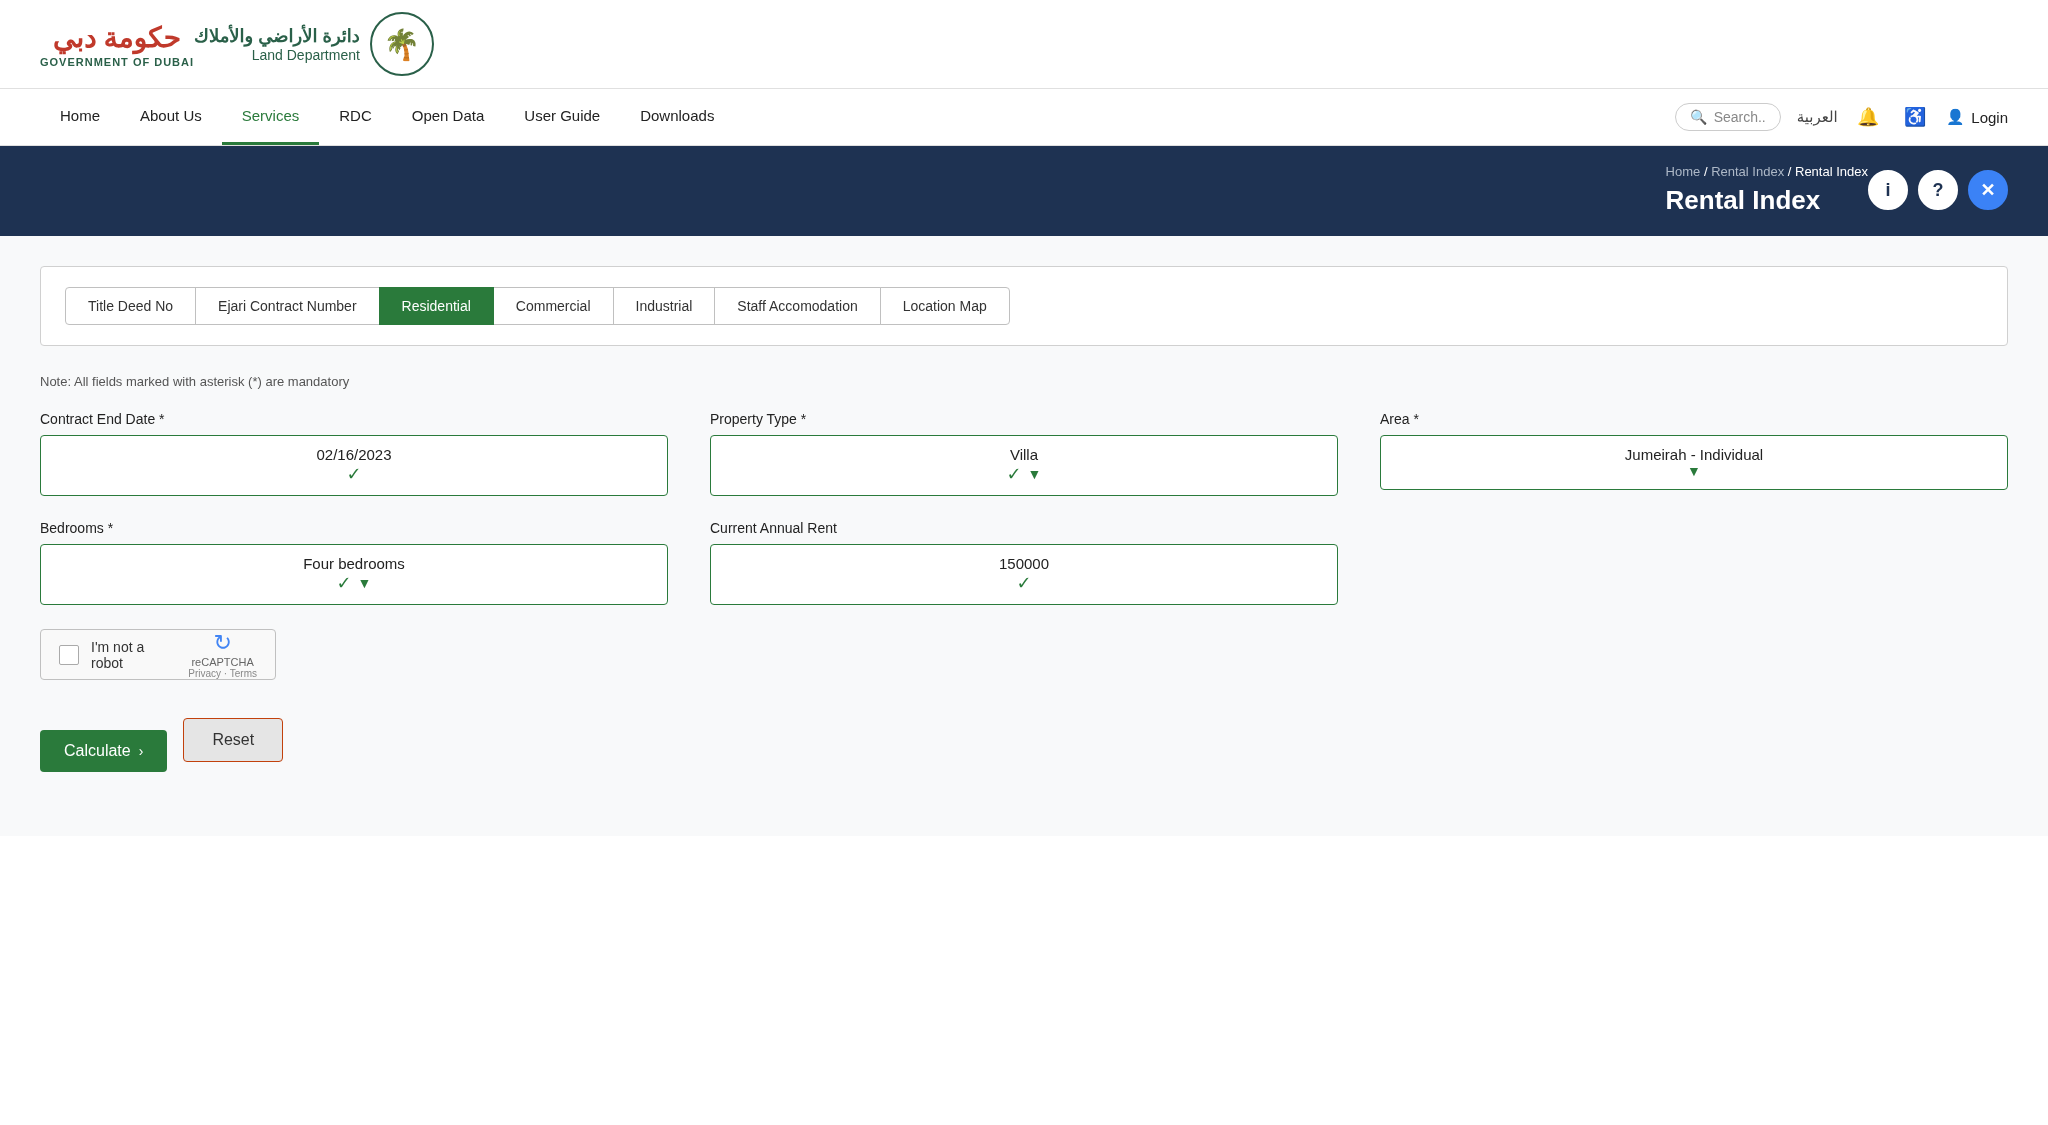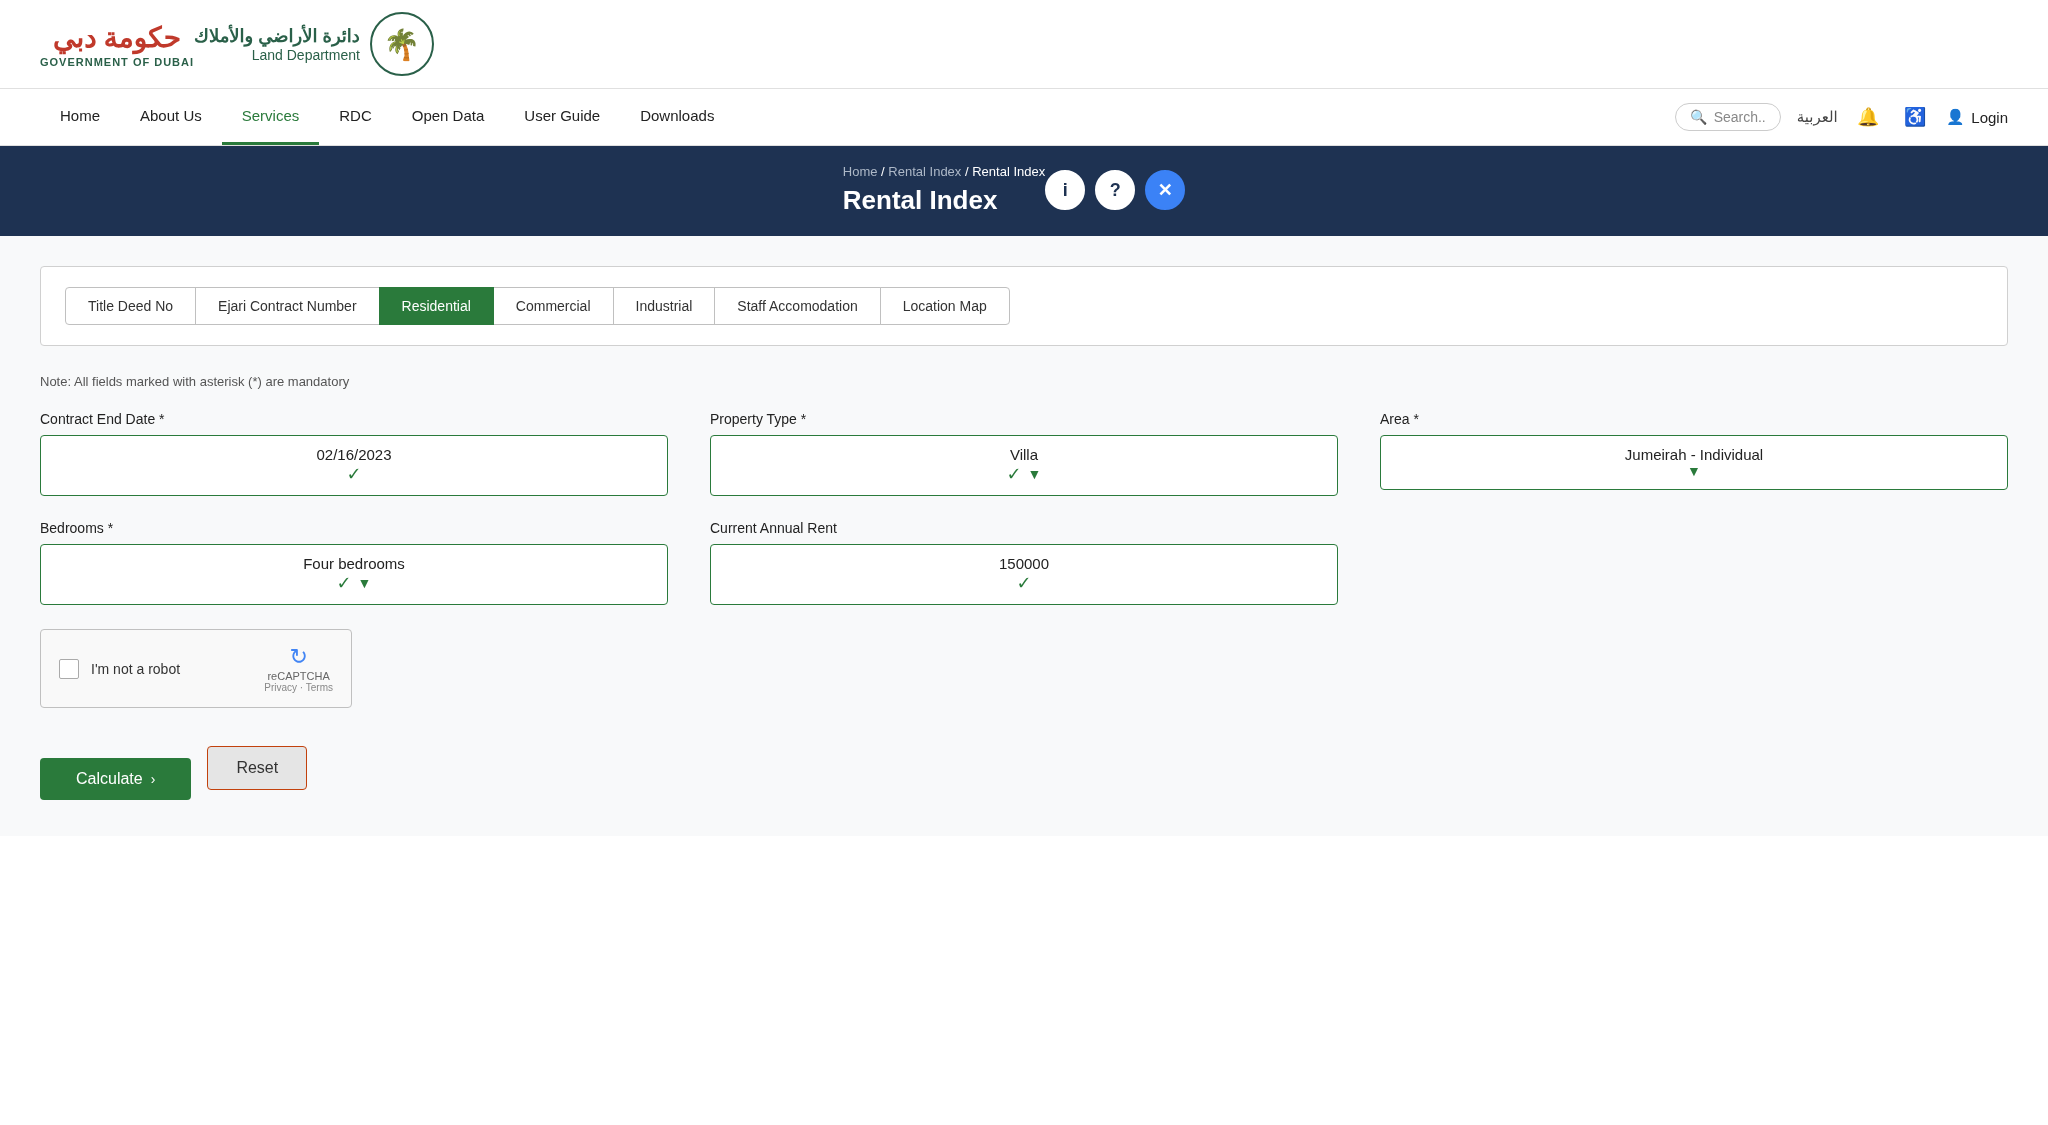--- a/index.html
+++ b/index.html
@@ -77,21 +77,21 @@
       font-size: 15px; color: #444;
     }
 
     
     .page-header {
       background: #1e3252;
       color: #fff;
       padding: 18px 40px 20px 20px;
       display: flex;
       align-items: center;
-      justify-content: center;
+      justify-content: flex-end;
     }
     .breadcrumb { font-size: 13px; color: #adb8c7; margin-bottom: 6px; }
     .breadcrumb a { color: #adb8c7; text-decoration: none; }
     .breadcrumb span { color: #fff; }
     .page-title { font-size: 26px; font-weight: bold; color: #fff; }
     .header-icons { display: flex; gap: 10px; align-items: center; }
     .header-icon-btn {
       width: 40px; height: 40px; border-radius: 50%;
       border: 2px solid #fff; background: #fff; color: #1e3252;
       display: flex; align-items: center; justify-content: center;
@@ -176,26 +176,26 @@
       flex-direction: column;
     }
     .check-icon { color: #2a7a3b; font-size: 18px; }
     .dropdown-icon { color: #2a7a3b; font-size: 14px; }
     .check-drop { display: flex; align-items: center; gap: 6px; }
 
     
     .captcha-box {
       border: 1px solid #c0c0c0;
       border-radius: 4px;
-      padding: 14px 18px;
+      padding: 0 18px;
       display: flex;
       align-items: center;
       gap: 12px;
       background: #f9f9f9;
-      width: 312px;
+      width: 236px;
       margin-bottom: 28px;
     }
     .captcha-checkbox {
       width: 20px; height: 20px;
       border: 1px solid #aaa;
       border-radius: 2px;
       background: #fff;
       cursor: pointer;
       flex-shrink: 0;
     }
@@ -203,21 +203,21 @@
     .captcha-logo { text-align: center; font-size: 11px; color: #666; flex-shrink: 0; }
     .captcha-logo .recaptcha-icon { font-size: 22px; color: #4285f4; }
 
     
     .action-buttons { display: flex; gap: 16px; align-items: center; }
     .btn-calculate {
       background: #2a7a3b;
       color: #fff;
       border: none;
       border-radius: 4px;
-      padding: 12px 36px;
+      padding: 12px 24px;
       font-size: 16px;
       cursor: pointer;
       display: flex;
       align-items: center;
       gap: 8px;
       margin-top: 22px;
     }
     .btn-calculate .arrow { font-size: 14px; }
     .btn-reset {
       background: #e5e5e5;

